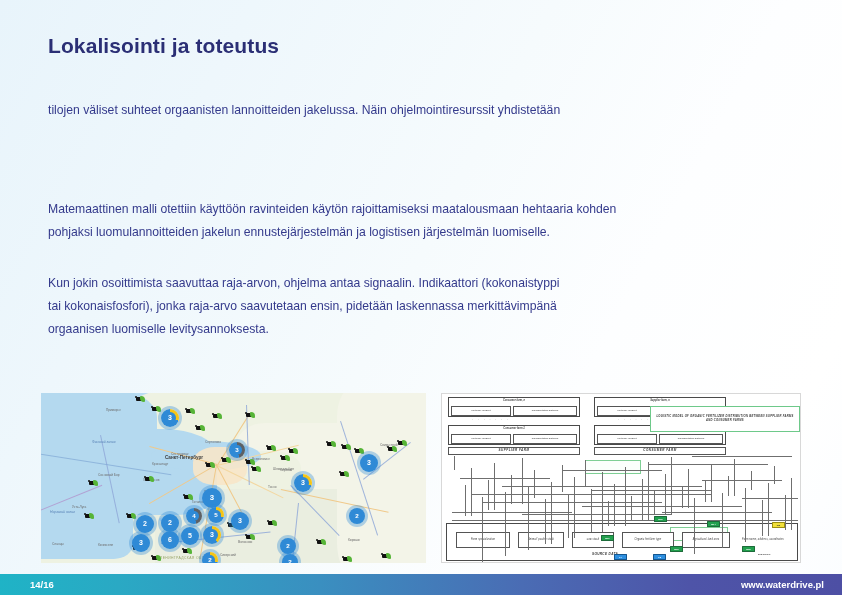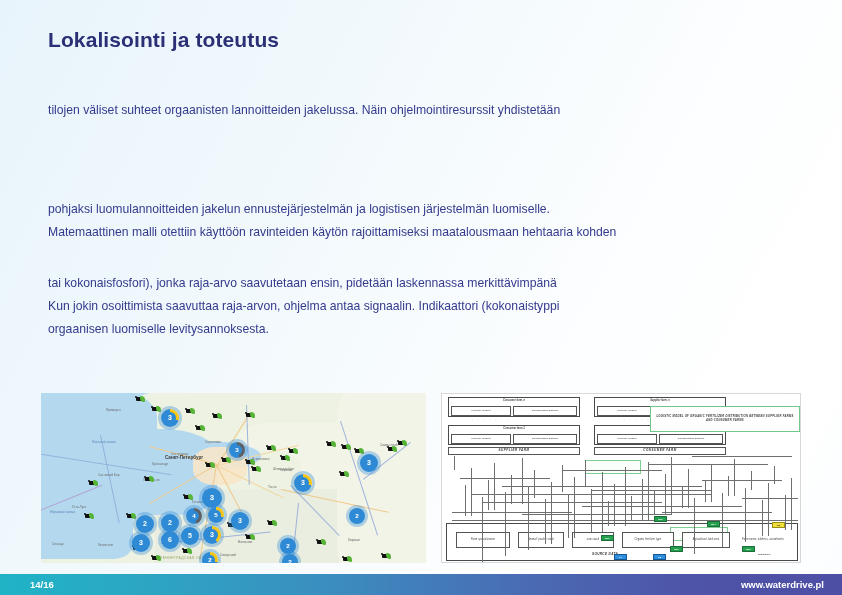--- a/index.html
+++ b/index.html
@@ -9,21 +9,21 @@
     overflow: hidden;
   }
   body {
     position: relative;
     background: linear-gradient(118deg, #e8f4fb 0%, #eef7fc 22%, #f6fbfd 48%, #fdfeff 68%, #ffffff 88%, #fbfdff 100%);
   }
   .slide { position: absolute; inset: 0; }
 
   
   .title {
-    position: absolute; left: 48px; top: 28px;
+    position: absolute; left: 48px; top: 34px;
     font-size: 21px; font-weight: bold; letter-spacing: .1px;
     color: #2b2f75;
   }
 
   
   .copy { position: absolute; left: 48px; color: #343a8c; font-size: 12.2px; }
   .copy p { line-height: 23px; white-space: nowrap; }
   #para-1 { top: 99px; }
   #para-2 { top: 198px; }
   #para-3 { top: 272px; }
@@ -135,27 +135,27 @@
 
 <div class="slide">
 
   <div class="title">Lokalisointi ja toteutus</div>
 
   <div class="copy" id="para-1">
     <p>tilojen väliset suhteet orgaanisten lannoitteiden jakelussa. Näin ohjelmointiresurssit yhdistetään</p>
   </div>
 
   <div class="copy" id="para-2">
+    <p>Matemaattinen malli otettiin käyttöön ravinteiden käytön rajoittamiseksi maatalousmaan hehtaaria kohden</p>
     <p>pohjaksi luomulannoitteiden jakelun ennustejärjestelmän ja logistisen järjestelmän luomiselle.</p>
-    <p>Matemaattinen malli otettiin käyttöön ravinteiden käytön rajoittamiseksi maatalousmaan hehtaaria kohden</p>
   </div>
 
   <div class="copy" id="para-3">
+    <p>Kun jokin osoittimista saavuttaa raja-arvon, ohjelma antaa signaalin. Indikaattori (kokonaistyppi</p>
     <p>tai kokonaisfosfori), jonka raja-arvo saavutetaan ensin, pidetään laskennassa merkittävimpänä</p>
-    <p>Kun jokin osoittimista saavuttaa raja-arvon, ohjelma antaa signaalin. Indikaattori (kokonaistyppi</p>
     <p>orgaanisen luomiselle levitysannoksesta.</p>
   </div>
 
   <div class="figure" id="map-figure">
     <div class="map-canvas">
 
       <div class="land" style="left:88px;top:-4px;width:120px;height:52px;border-radius:40% 30% 20% 50%;"></div>
       <div class="land" style="left:150px;top:-6px;width:260px;height:92px;border-radius:10% 20% 30% 40%;"></div>
       <div class="land light" style="left:196px;top:30px;width:200px;height:150px;border-radius:14% 10% 18% 22%;"></div>
       <div class="land" style="left:60px;top:58px;width:200px;height:120px;border-radius:22% 14% 24% 30%;"></div>

